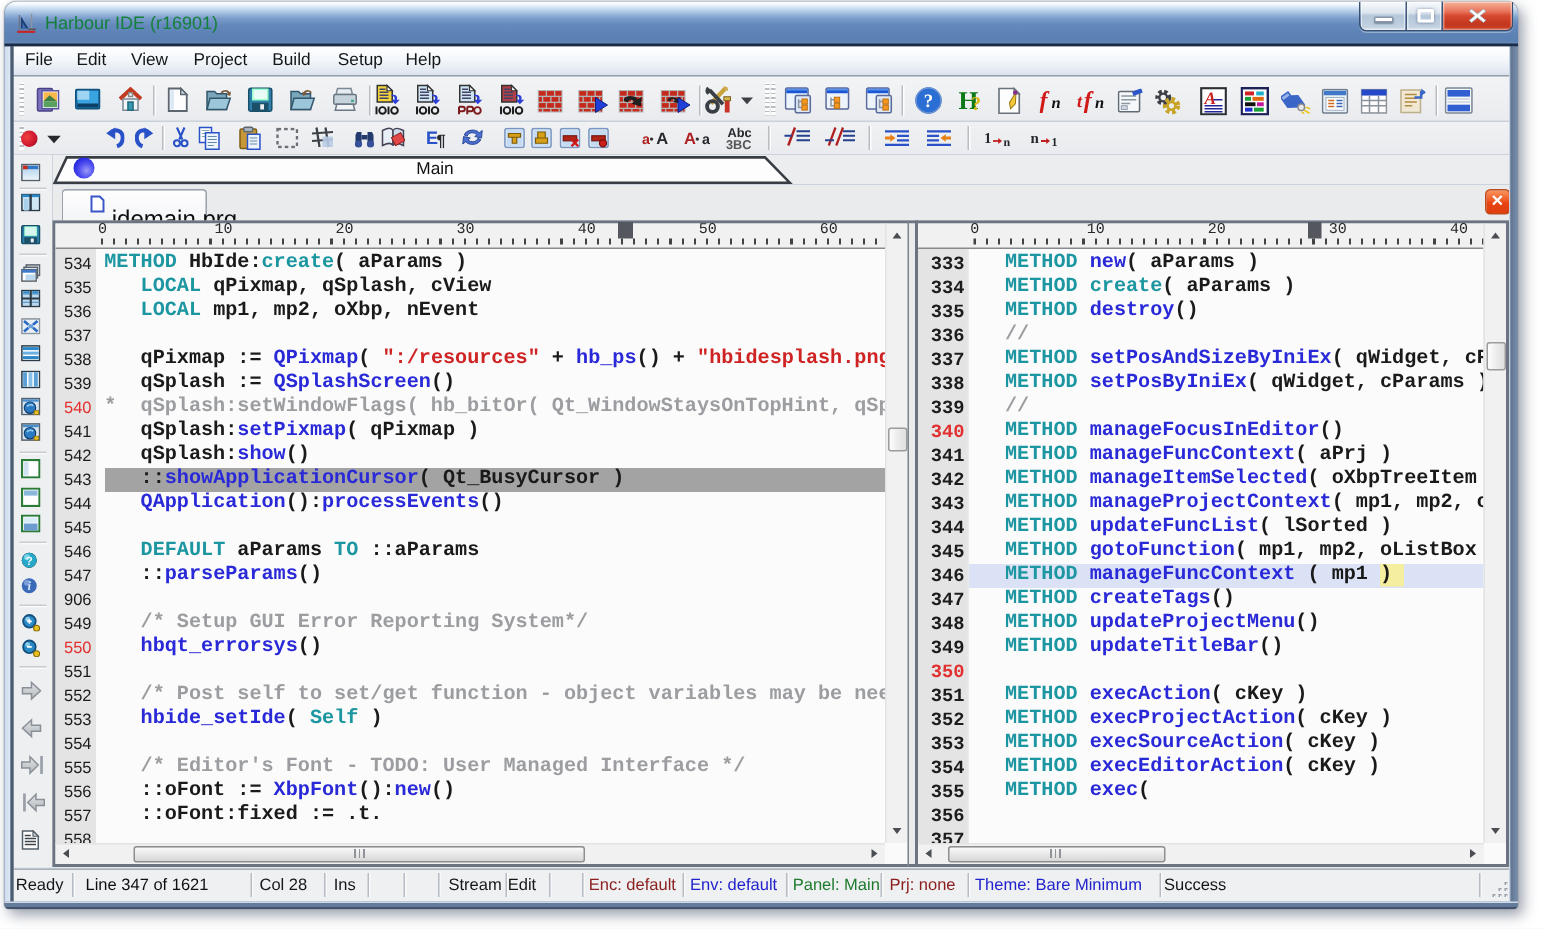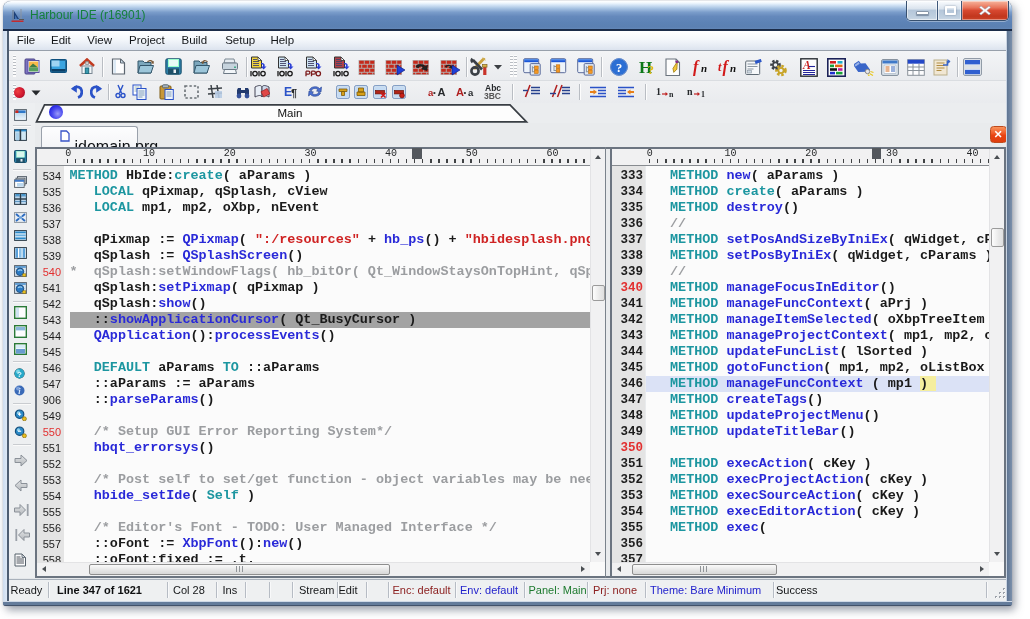--- a/index.html
+++ b/index.html
@@ -762,21 +762,20 @@
     <pre></pre>
     <pre>   qPixmap := <span class="f">QPixmap</span>( <span class="s">":/resources"</span> + <span class="f">hb_ps</span>() + <span class="s">"hbidesplash.png"</span> )</pre>
     <pre>   qSplash := <span class="f">QSplashScreen</span>()</pre>
     <pre><span class="c">*  qSplash:setWindowFlags( hb_bitOr( Qt_WindowStaysOnTopHint, qSplash:windowFlags() ) )</span></pre>
     <pre>   qSplash:<span class="f">setPixmap</span>( qPixmap )</pre>
     <pre>   qSplash:<span class="f">show</span>()</pre>
     <pre class="hlL">   ::<span class="f">showApplicationCursor</span>( Qt_BusyCursor )</pre>
     <pre>   <span class="f">QApplication</span>():<span class="f">processEvents</span>()</pre>
     <pre></pre>
     <pre>   <span class="k">DEFAULT</span> aParams <span class="k">TO</span> ::aParams</pre>
-    <pre>   ::aParams := aParams</pre>
     <pre>   ::<span class="f">parseParams</span>()</pre>
     <pre></pre>
     <pre>   <span class="c">/* Setup GUI Error Reporting System*/</span></pre>
     <pre>   <span class="f">hbqt_errorsys</span>()</pre>
     <pre></pre>
     <pre>   <span class="c">/* Post self to set/get function - object variables may be needed */</span></pre>
     <pre>   <span class="f">hbide_setIde</span>( <span class="k">Self</span> )</pre>
     <pre></pre>
     <pre>   <span class="c">/* Editor's Font - TODO: User Managed Interface */</span></pre>
     <pre>   ::oFont := <span class="f">XbpFont</span>():<span class="f">new</span>()</pre>
@@ -879,21 +878,21 @@
 <div class="a ssep" style="left:337px"></div>
 <div class="a ssep" style="left:366px"></div>
 <div class="a ssep" style="left:387.5px"></div>
 <div class="a ssep" style="left:455.4px"></div>
 <div class="a ssep" style="left:524.4px"></div>
 <div class="a ssep" style="left:587px"></div>
 <div class="a ssep" style="left:645px"></div>
 <div class="a ssep" style="left:773px"></div>
 <div class="a ssep" style="left:986px"></div>
 <div class="a st" style="left:10.5px;color:#141618;">Ready</div>
-<div class="a st" style="left:57px;color:#0e0f10;font-weight:bold;">Line 347 of 1621</div>
+<div class="a st" style="left:57px;color:#0e0f10;font-weight:normal;">Line 347 of 1621</div>
 <div class="a st" style="left:173px;color:#141618;">Col 28</div>
 <div class="a st" style="left:222.5px;color:#141618;">Ins</div>
 <div class="a st" style="left:299px;color:#141618;">Stream</div>
 <div class="a st" style="left:338.5px;color:#141618;">Edit</div>
 <div class="a st" style="left:392.5px;color:#8c2020;">Enc: default</div>
 <div class="a st" style="left:460px;color:#2222cc;">Env: default</div>
 <div class="a st" style="left:528.5px;color:#1d7a2e;">Panel: Main</div>
 <div class="a st" style="left:593px;color:#8c2020;">Prj: none</div>
 <div class="a st" style="left:650px;color:#2222cc;">Theme: Bare Minimum</div>
 <div class="a st" style="left:776px;color:#141618;">Success</div>

